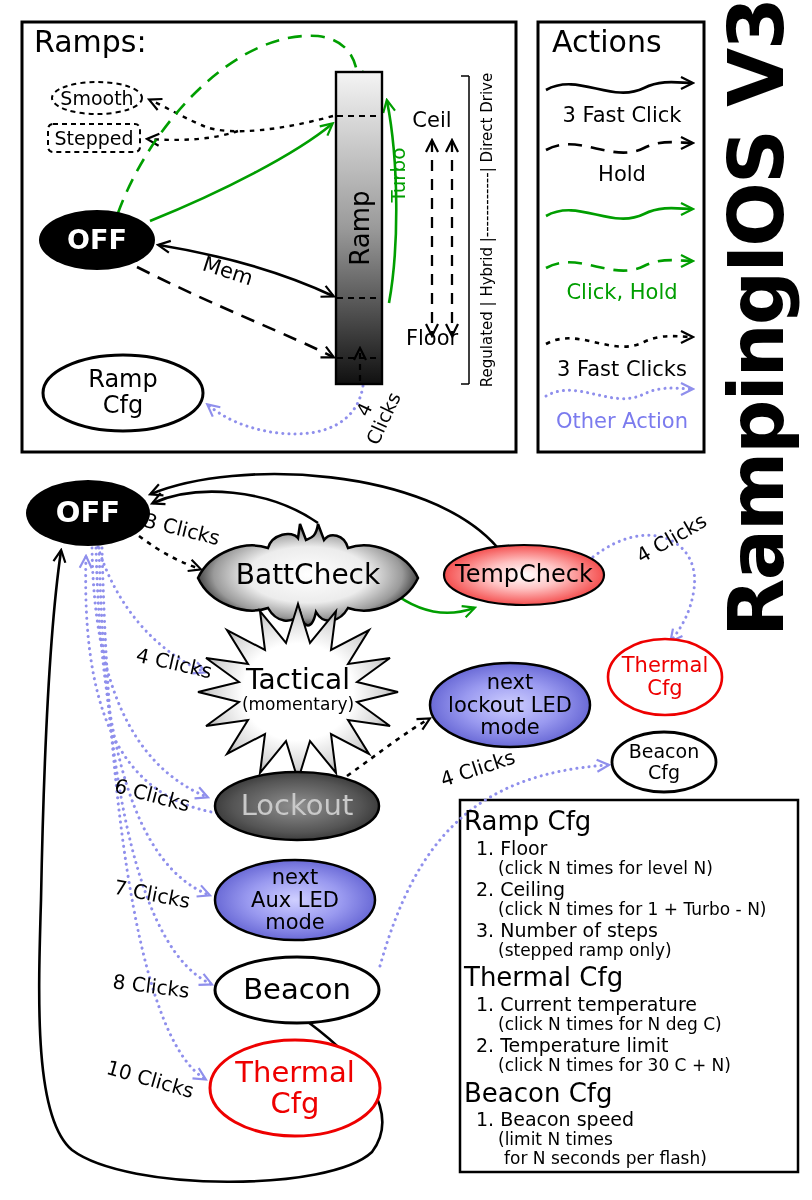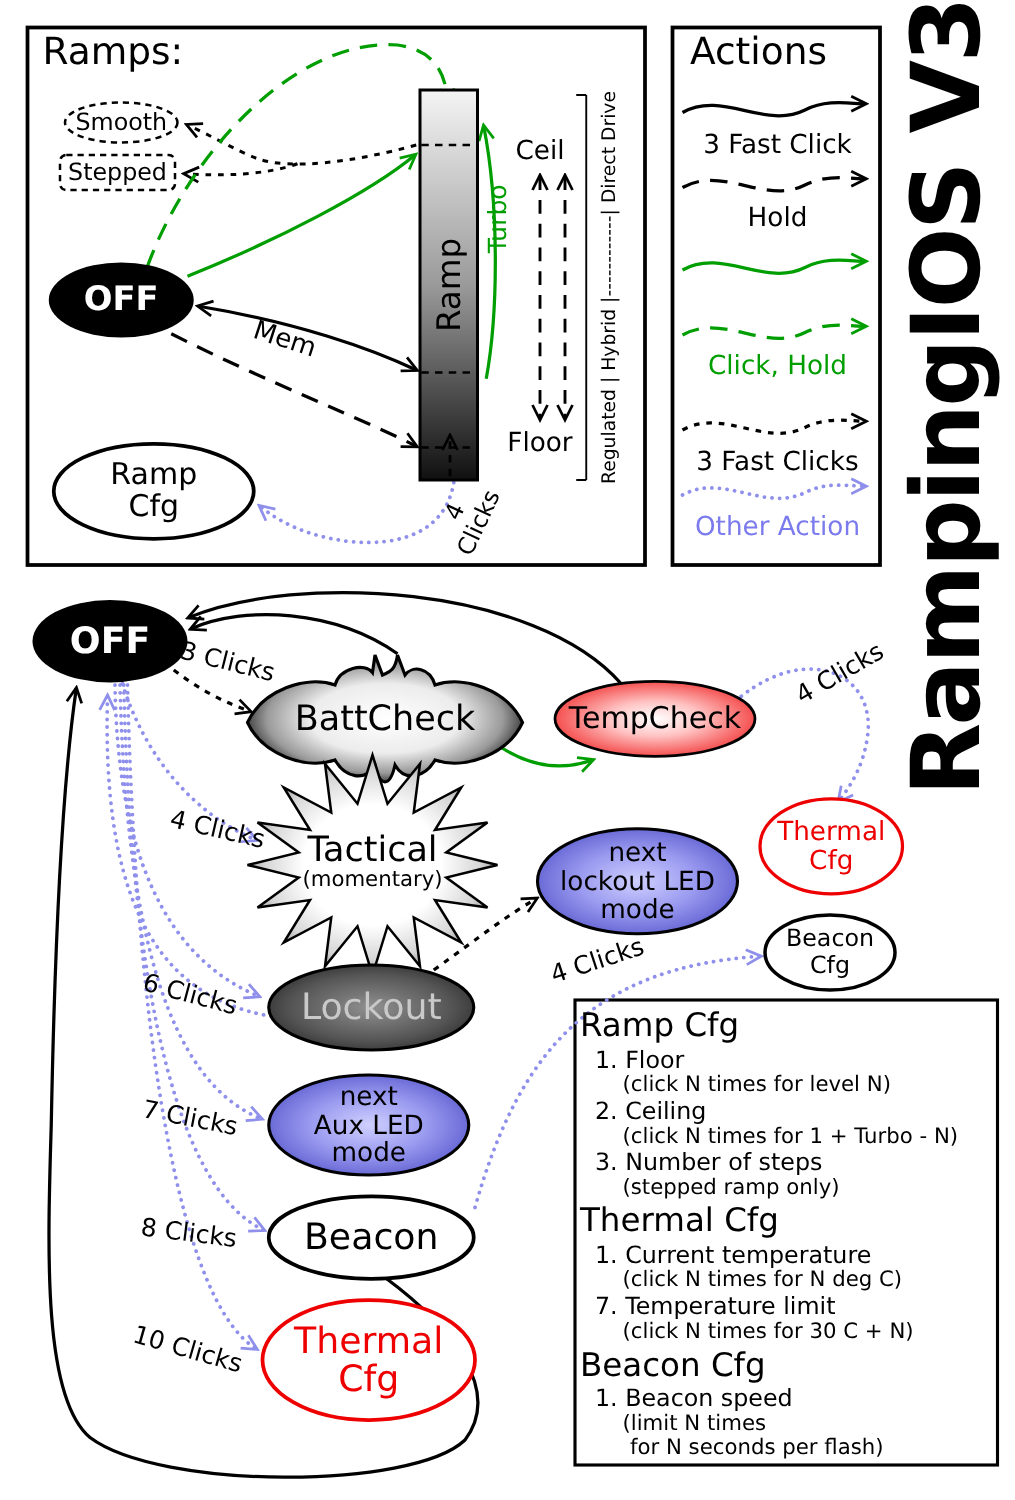--- a/index.html
+++ b/index.html
@@ -140,21 +140,21 @@
   <ellipse cx="295" cy="1088" rx="85" ry="48" fill="#fff" stroke="#ee0000" stroke-width="3"></ellipse>
 </svg>
 
 <div class="lbl left" style="left:34px;top:24px;width:160px;height:36px;font-size:30px;">Ramps:</div>
 <div class="lbl" style="left:52px;top:82px;width:90px;height:32px;font-size:19px;">Smooth</div>
 <div class="lbl" style="left:48px;top:124px;width:92px;height:28px;font-size:19px;">Stepped</div>
 <div class="lbl bold white" style="left:39px;top:210px;width:116px;height:60px;font-size:27px;">OFF</div>
 <div class="lbl" style="left:300px;top:214px;width:120px;height:28px;font-size:26px;transform:rotate(-90deg);">Ramp</div>
 <div class="lbl green" style="left:354px;top:163px;width:90px;height:24px;font-size:20px;transform:rotate(-90deg);">Turbo</div>
 <div class="lbl" style="left:406px;top:106px;width:52px;height:28px;font-size:21px;">Ceil</div>
-<div class="lbl" style="left:402px;top:340px;width:60px;height:28px;font-size:21px;">Floor</div>
+<div class="lbl" style="left:402px;top:324px;width:60px;height:28px;font-size:21px;">Floor</div>
 <div class="lbl" style="left:196px;top:258px;width:64px;height:26px;font-size:21px;transform:rotate(18deg);">Mem</div>
 <div class="lbl" style="left:338px;top:402px;width:72px;height:24px;font-size:19px;transform:rotate(-65deg);">4 Clicks</div>
 <div class="lbl" style="left:43px;top:356px;width:160px;height:74px;font-size:24px;">Ramp
 Cfg</div>
 <div class="lbl" style="left:327px;top:220px;width:320px;height:20px;font-size:15px;transform:rotate(-90deg);white-space:nowrap;">Regulated | Hybrid |------------| Direct Drive</div>
 
 <div class="lbl left" style="left:552px;top:24px;width:140px;height:36px;font-size:30px;">Actions</div>
 <div class="lbl" style="left:544px;top:102px;width:156px;height:26px;font-size:21px;">3 Fast Click</div>
 <div class="lbl" style="left:544px;top:161px;width:156px;height:26px;font-size:21px;">Hold</div>
 <div class="lbl green" style="left:544px;top:279px;width:156px;height:26px;font-size:21px;">Click, Hold</div>
@@ -198,21 +198,21 @@
   <div class="ib-h">Ramp Cfg</div>
   <div class="ib-i">1. Floor</div>
   <div class="ib-s">(click N times for level N)</div>
   <div class="ib-i">2. Ceiling</div>
   <div class="ib-s">(click N times for 1 + Turbo - N)</div>
   <div class="ib-i">3. Number of steps</div>
   <div class="ib-s">(stepped ramp only)</div>
   <div class="ib-h">Thermal Cfg</div>
   <div class="ib-i">1. Current temperature</div>
   <div class="ib-s">(click N times for N deg C)</div>
-  <div class="ib-i">7. Temperature limit</div>
+  <div class="ib-i">2. Temperature limit</div>
   <div class="ib-s">(click N times for 30 C + N)</div>
   <div class="ib-h">Beacon Cfg</div>
   <div class="ib-i">1. Beacon speed</div>
   <div class="ib-s">(limit N times</div>
   <div class="ib-s" style="margin-left:40px;">for N seconds per flash)</div>
 </div>
 
 </div>
 
 </body></html>

